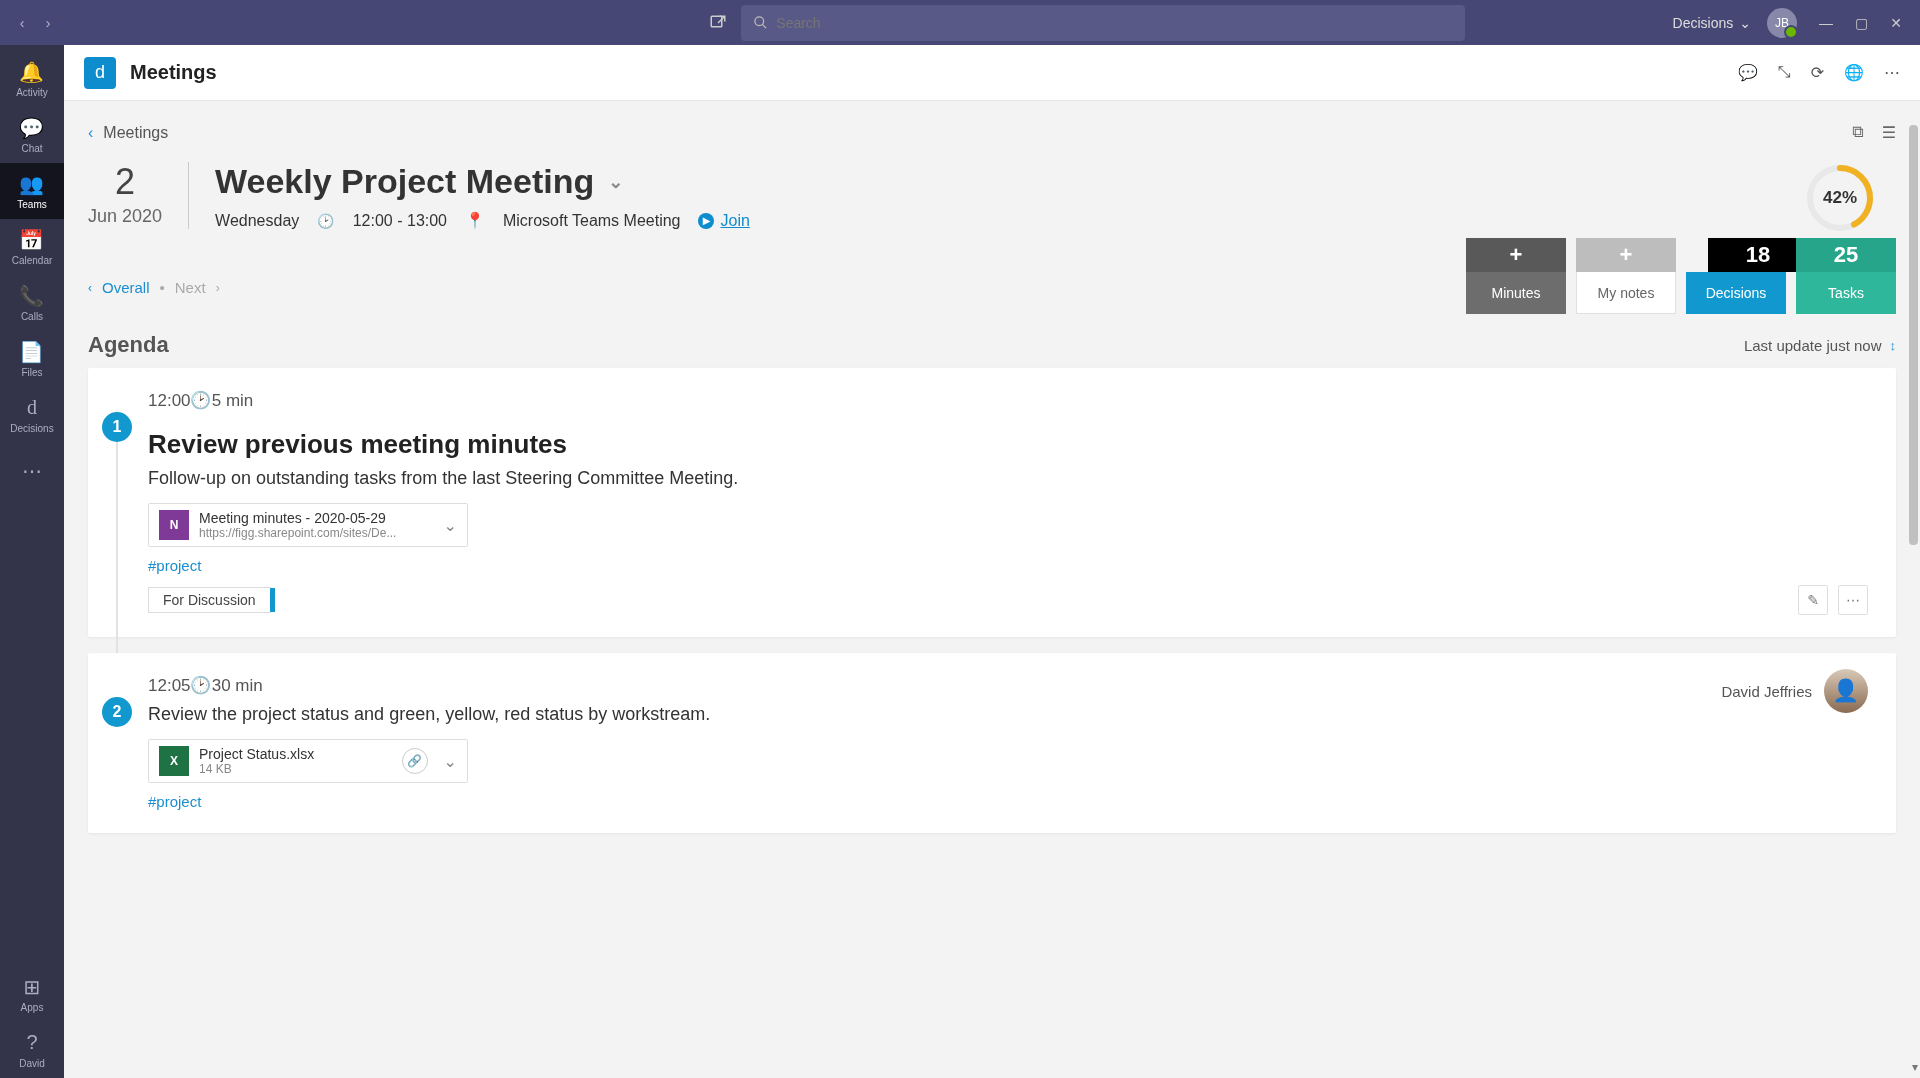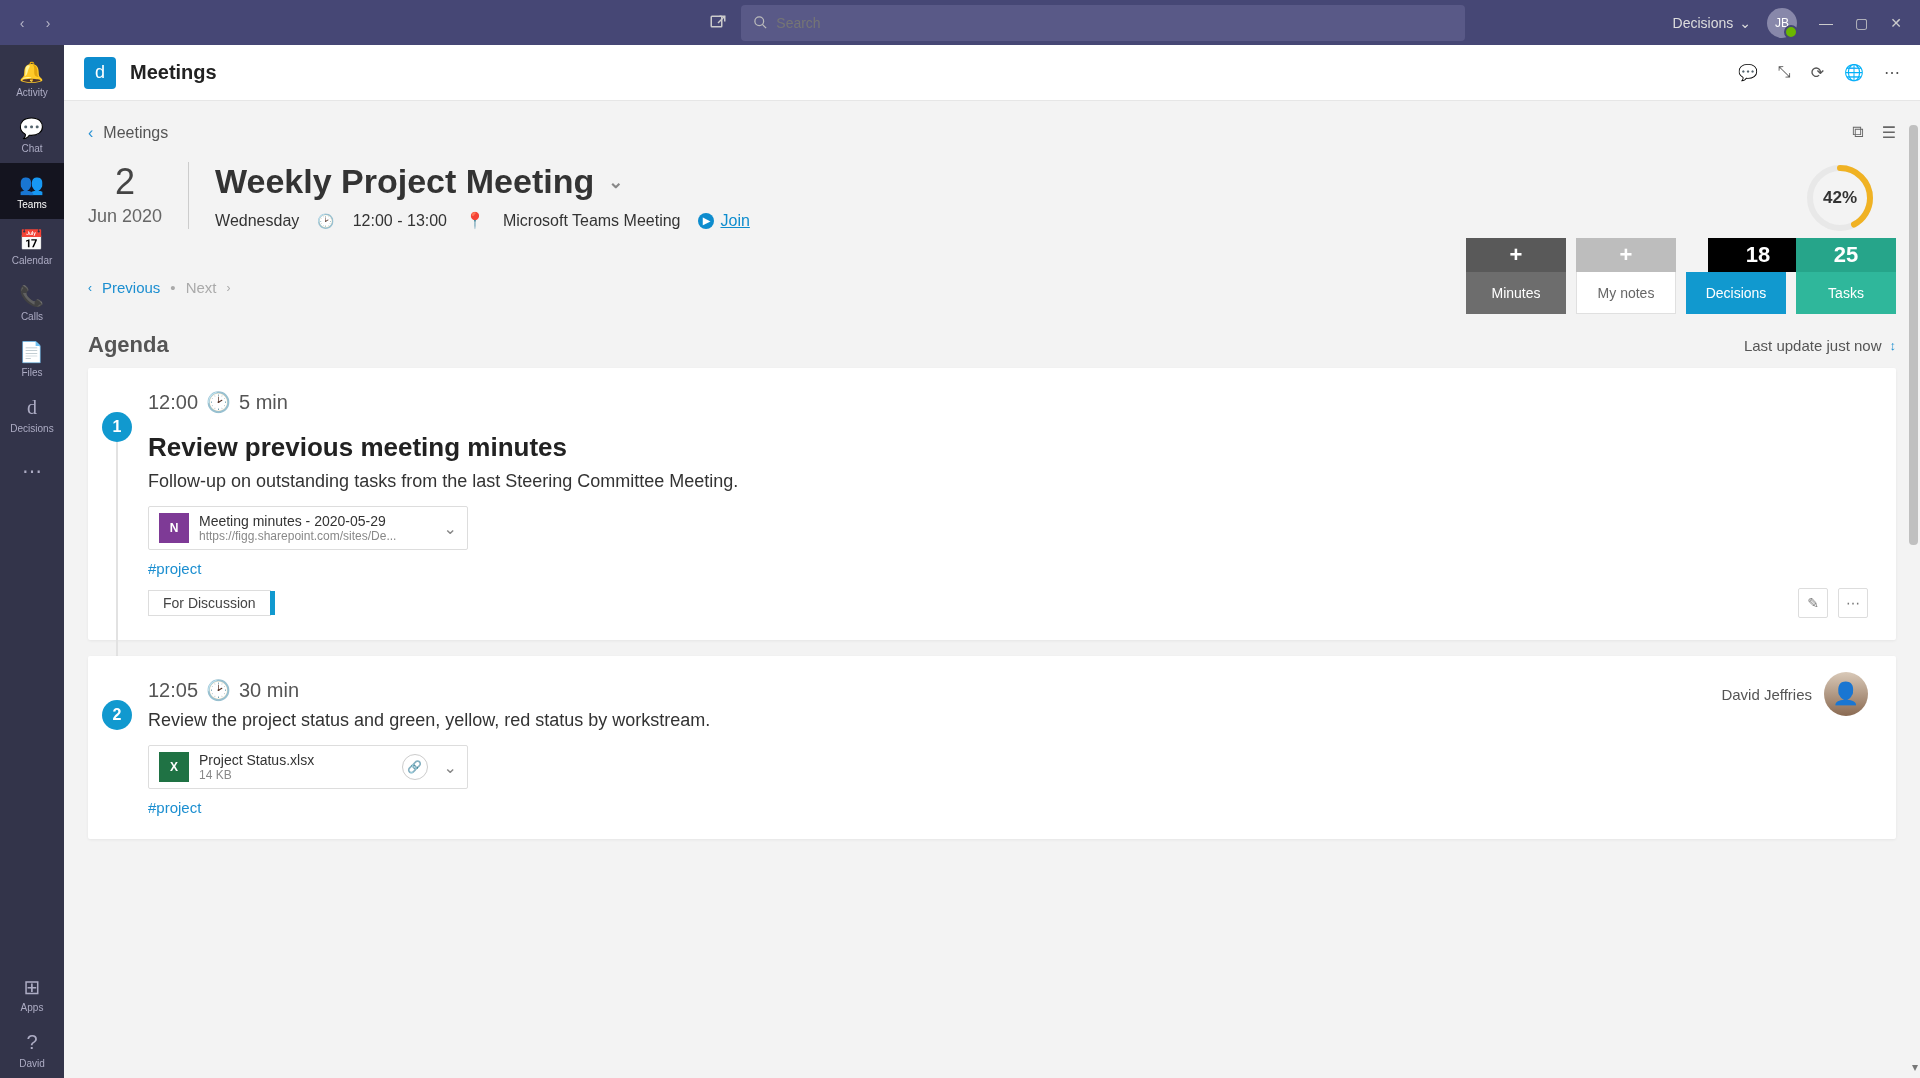--- a/index.html
+++ b/index.html
@@ -76,21 +76,21 @@
   .toolbar-row { display:flex; align-items:flex-end; }
 
   .section-hdr { display:flex; align-items:center; padding:18px 0 10px 0; }
   .section-hdr h2 { font-size:22px; font-weight:700; color:#555; }
   .section-hdr .upd { margin-left:auto; color:#555; font-size:15px; display:flex; gap:8px; align-items:center;}
   .section-hdr .upd .sort-ic { color:#1b8ed0; font-size:13px;}
 
   .agenda-card { background:#fff; border-radius:2px; box-shadow:0 1px 3px rgba(0,0,0,0.06); padding:22px 28px 22px 60px; margin-bottom:16px; position:relative; }
   .badge-num { position:absolute; left:14px; top:44px; width:30px; height:30px; border-radius:50%; background:#1199cf; color:#fff; display:flex;align-items:center;justify-content:center;font-weight:600; }
   .timeline { position:absolute; left:28px; top:74px; bottom:-16px; width:2px; background:#e2e2e2; }
-  .ag-time { color:#555; font-size:20px; display:flex;align-items:flex-end;gap:8px; }
+  .ag-time { color:#555; font-size:17px; display:flex;align-items:flex-end;}
   .ag-time .clk { color:#888; }
   .ag-title { font-size:26px; font-weight:600; color:#222; margin-top:18px; }
   .ag-desc { font-size:18px; color:#333; margin-top:8px; }
   .attachment { display:inline-flex; align-items:center; gap:10px; border:1px solid #ddd; border-radius:2px; padding:6px 10px; margin-top:14px; min-width:320px; }
   .attachment .aicon { width:30px; height:30px; display:flex;align-items:center;justify-content:center; font-size:12px; font-weight:bold; color:#fff; }
   .attachment.onenote .aicon { background:#7e3a96; }
   .attachment.excel .aicon { background:#1f7244; }
   .attachment .ameta { display:flex; flex-direction:column; }
   .attachment .aname { font-size:14px; color:#333; }
   .attachment .asub { font-size:12px; color:#888; }
@@ -239,21 +239,21 @@
               <circle cx="36" cy="36" r="30" stroke="#e8e8e8" stroke-width="6" fill="none"></circle>
               <circle cx="36" cy="36" r="30" stroke="#f0b223" stroke-width="6" fill="none" stroke-dasharray="188.5" stroke-dashoffset="109" stroke-linecap="round"></circle>
             </svg>
             <div class="pct">42%</div>
           </div>
         </div>
 
         <div class="toolbar-row">
           <div class="prevnext">
             <span class="pn-chev" style="color:#1b8ed0">‹</span>
-            <a class="prev">Previous</a>
+            <a class="prev">Overall</a>
             <span class="dot">•</span>
             <a class="next">Next</a>
             <span class="pn-chev" style="color:#aaa">›</span>
           </div>
           <div class="tiles">
             <div class="tile minutes">
               <div class="t-top">+</div>
               <div class="t-lbl">Minutes</div>
             </div>
             <div class="tile notes">

